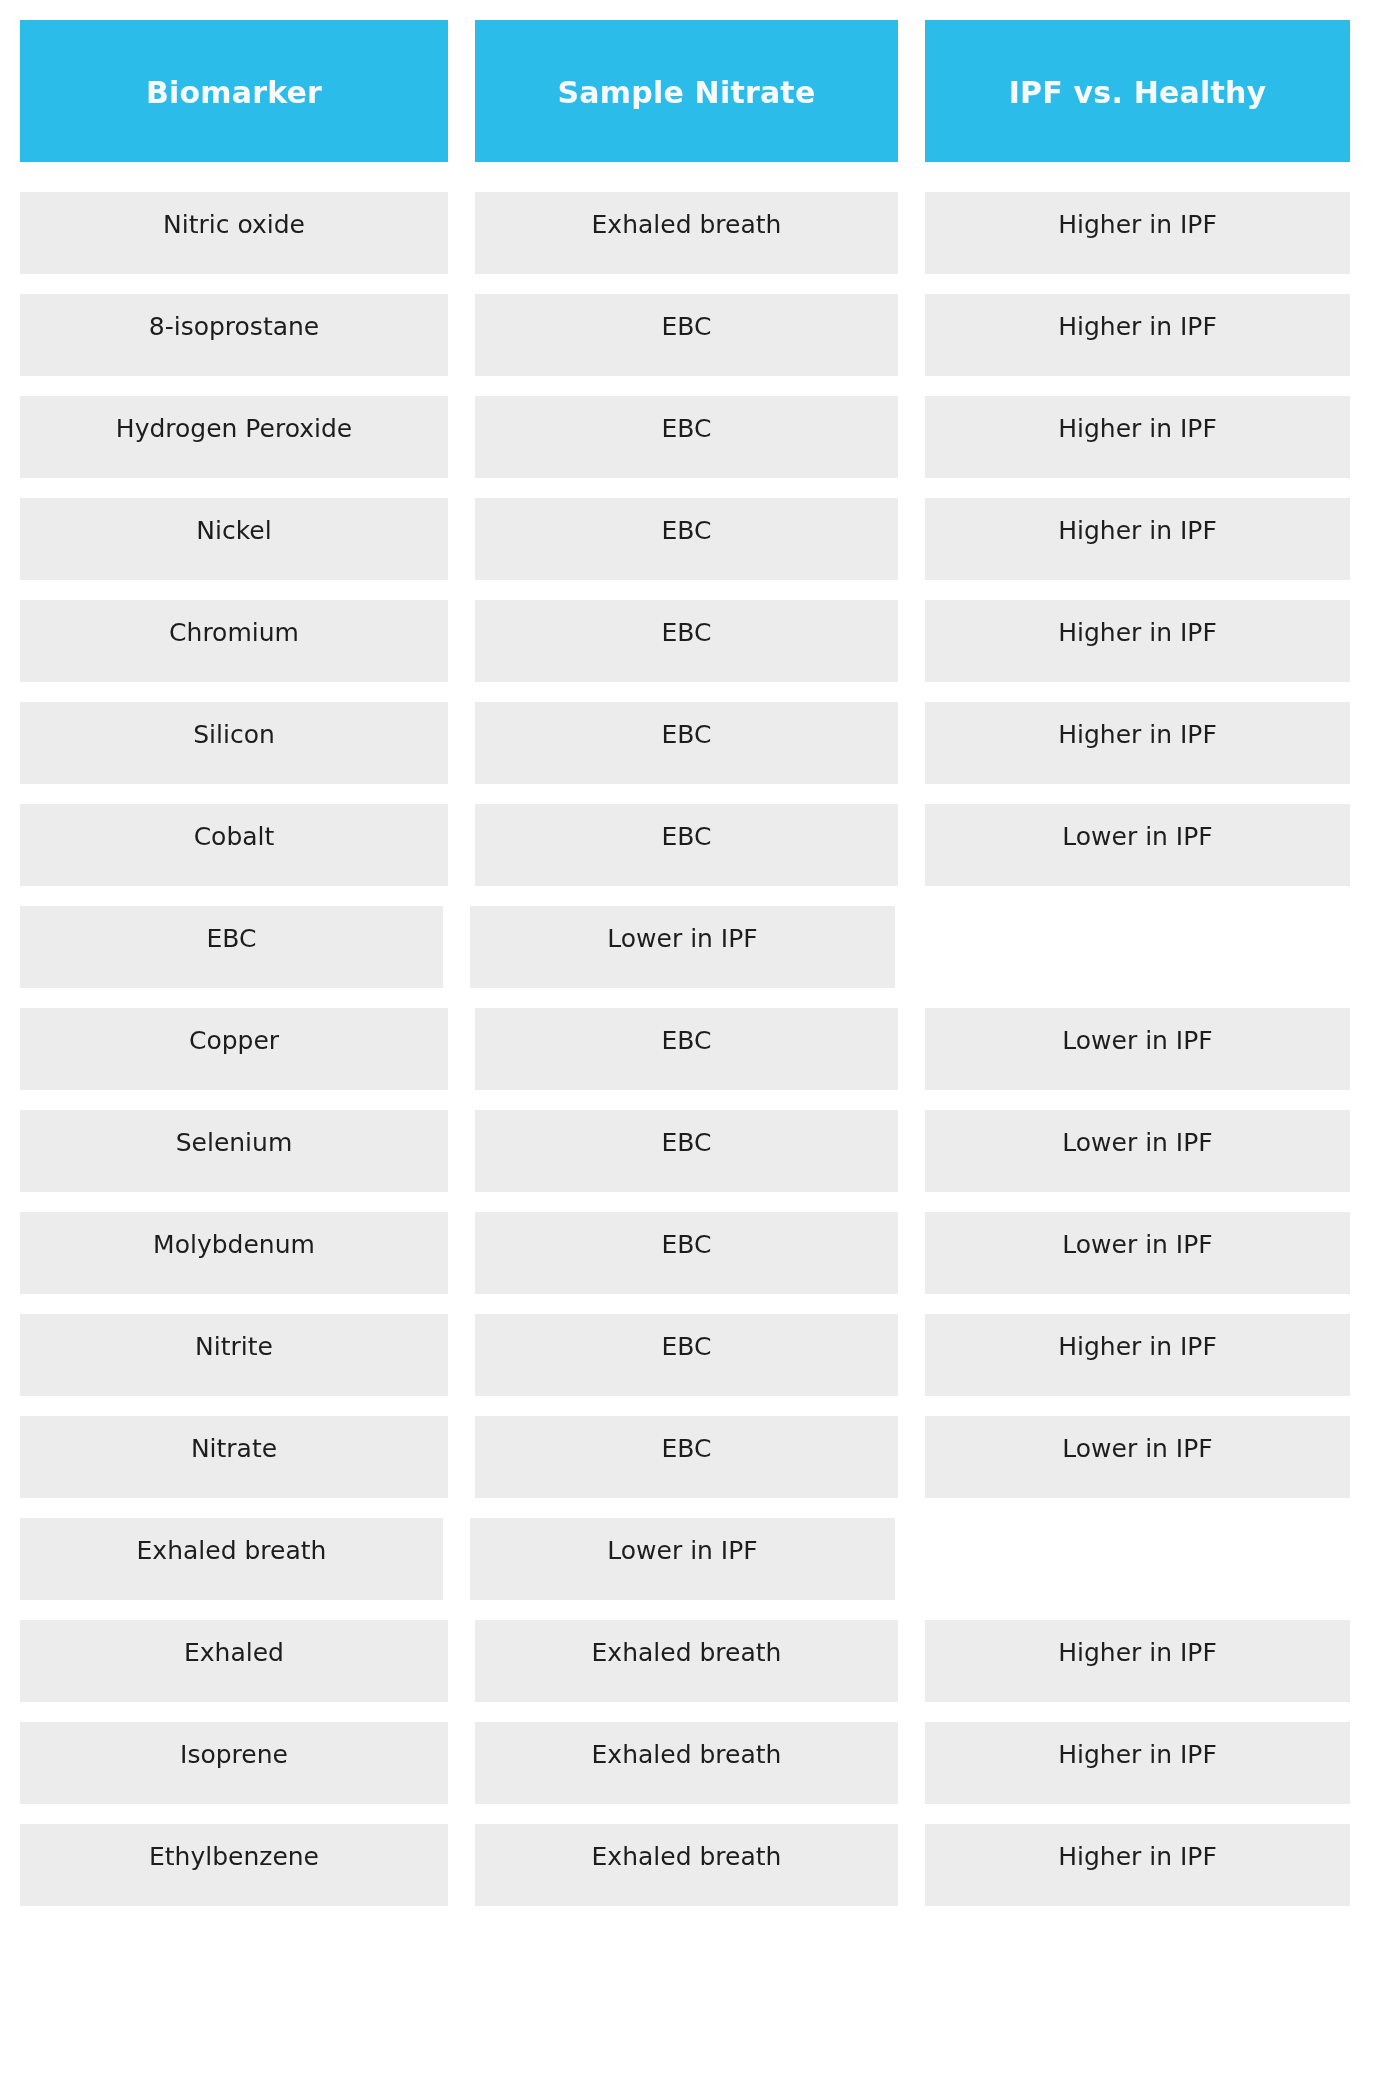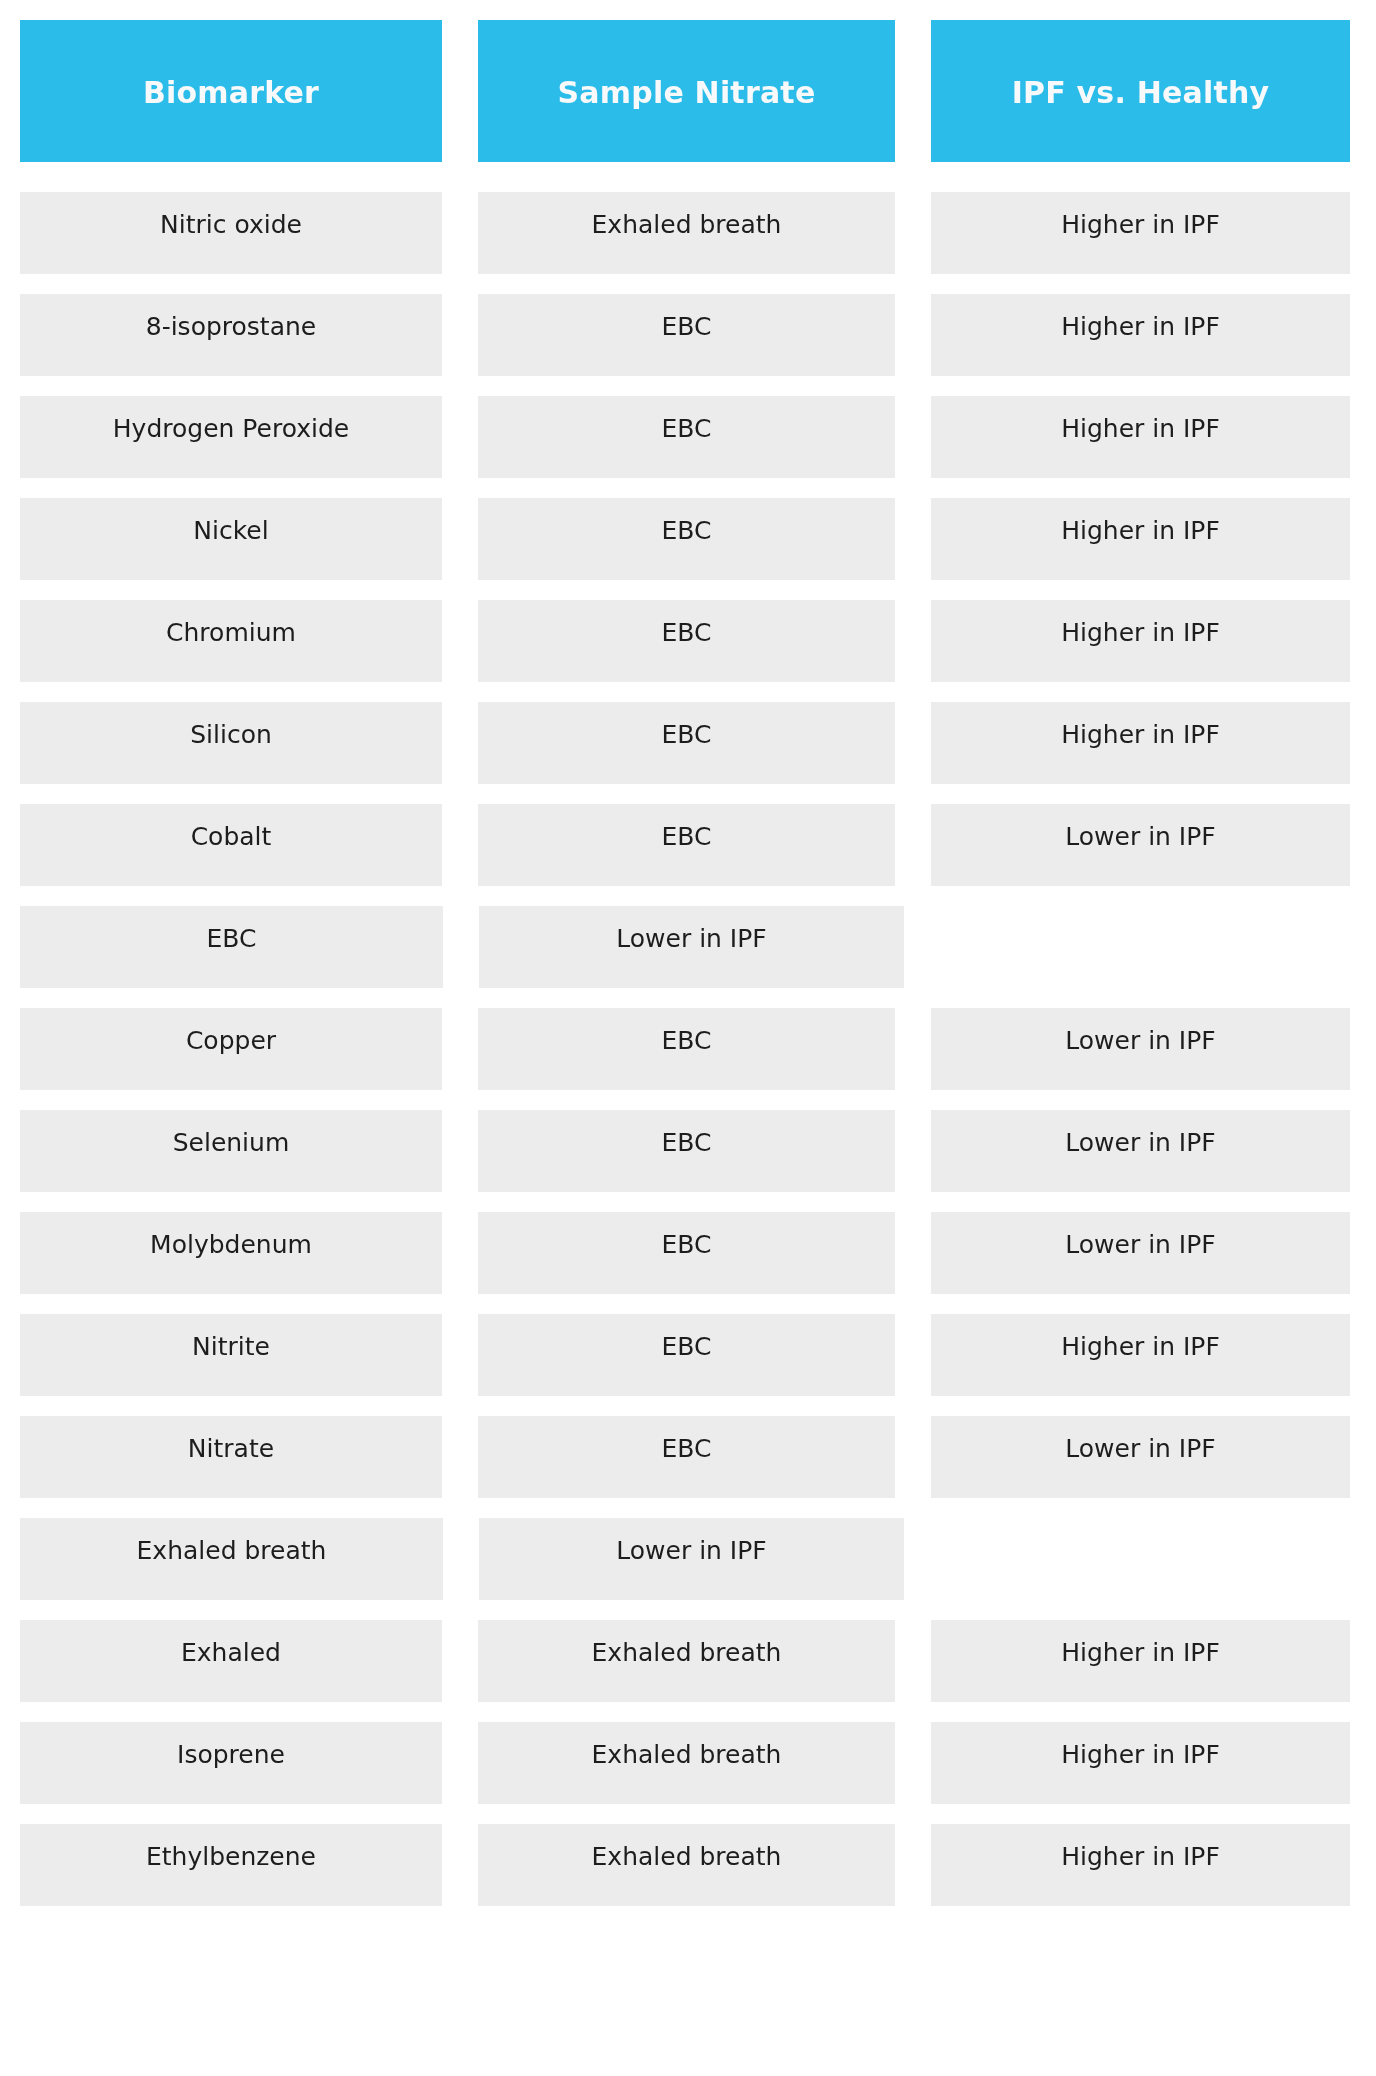--- a/index.html
+++ b/index.html
@@ -18,21 +18,21 @@
     position: relative;
     width: 1376px;
     height: 2076px;
     box-sizing: border-box;
     padding: 20px 26px 0 20px;
   }
 
   .row {
     display: flex;
     width: 1330px;
-    column-gap: 36px;
+    column-gap: 27px;
   }
 
   .header-row {
     height: 142px;
     margin-bottom: 30px;
   }
 
   .data-row {
     height: 82px;
     margin-bottom: 20px;

